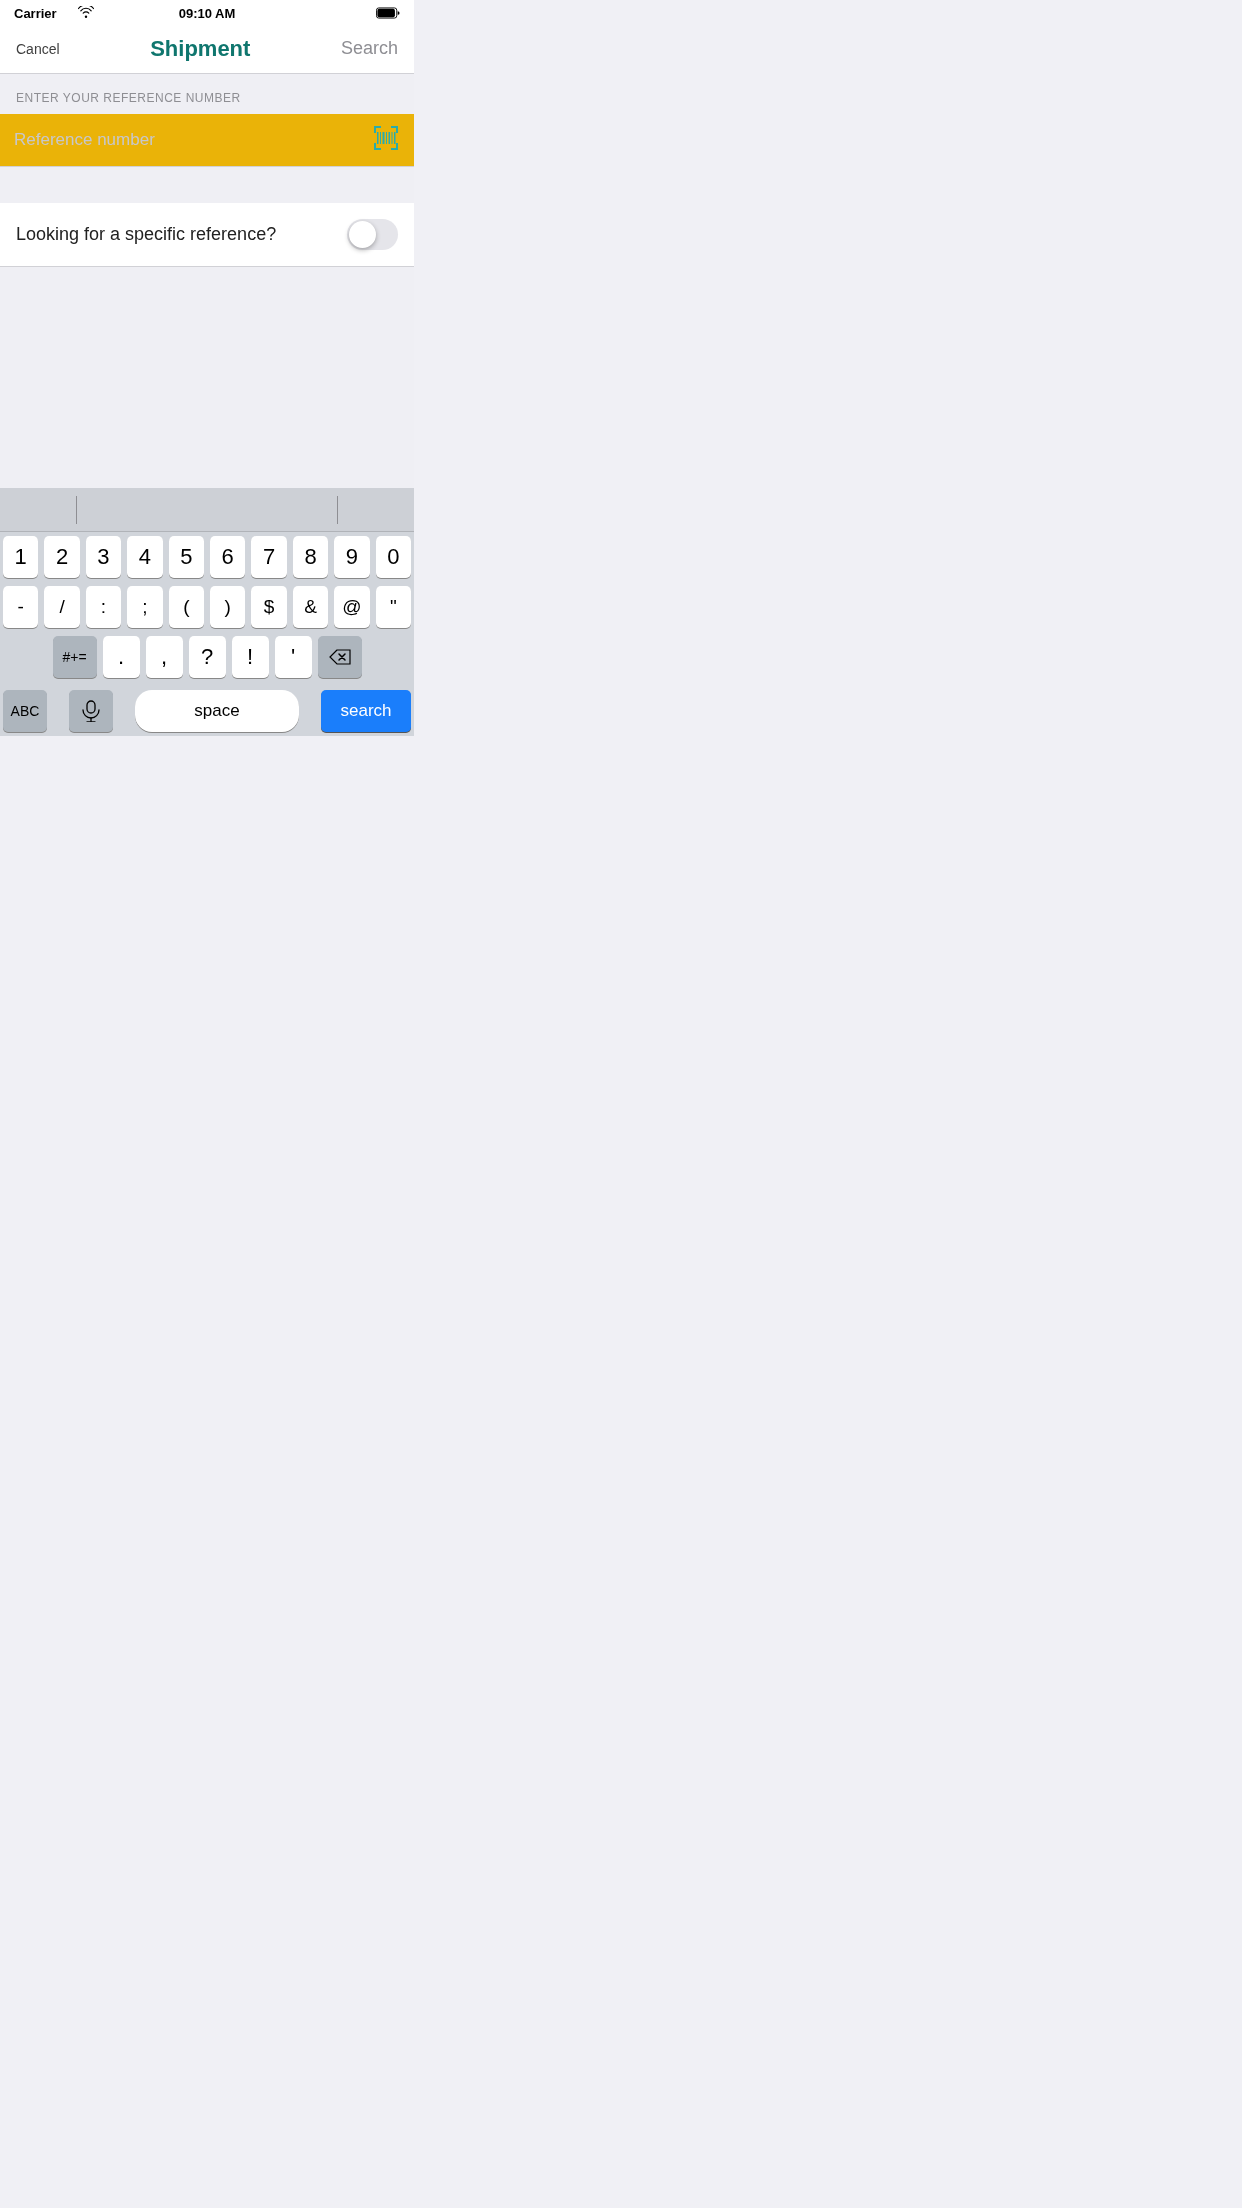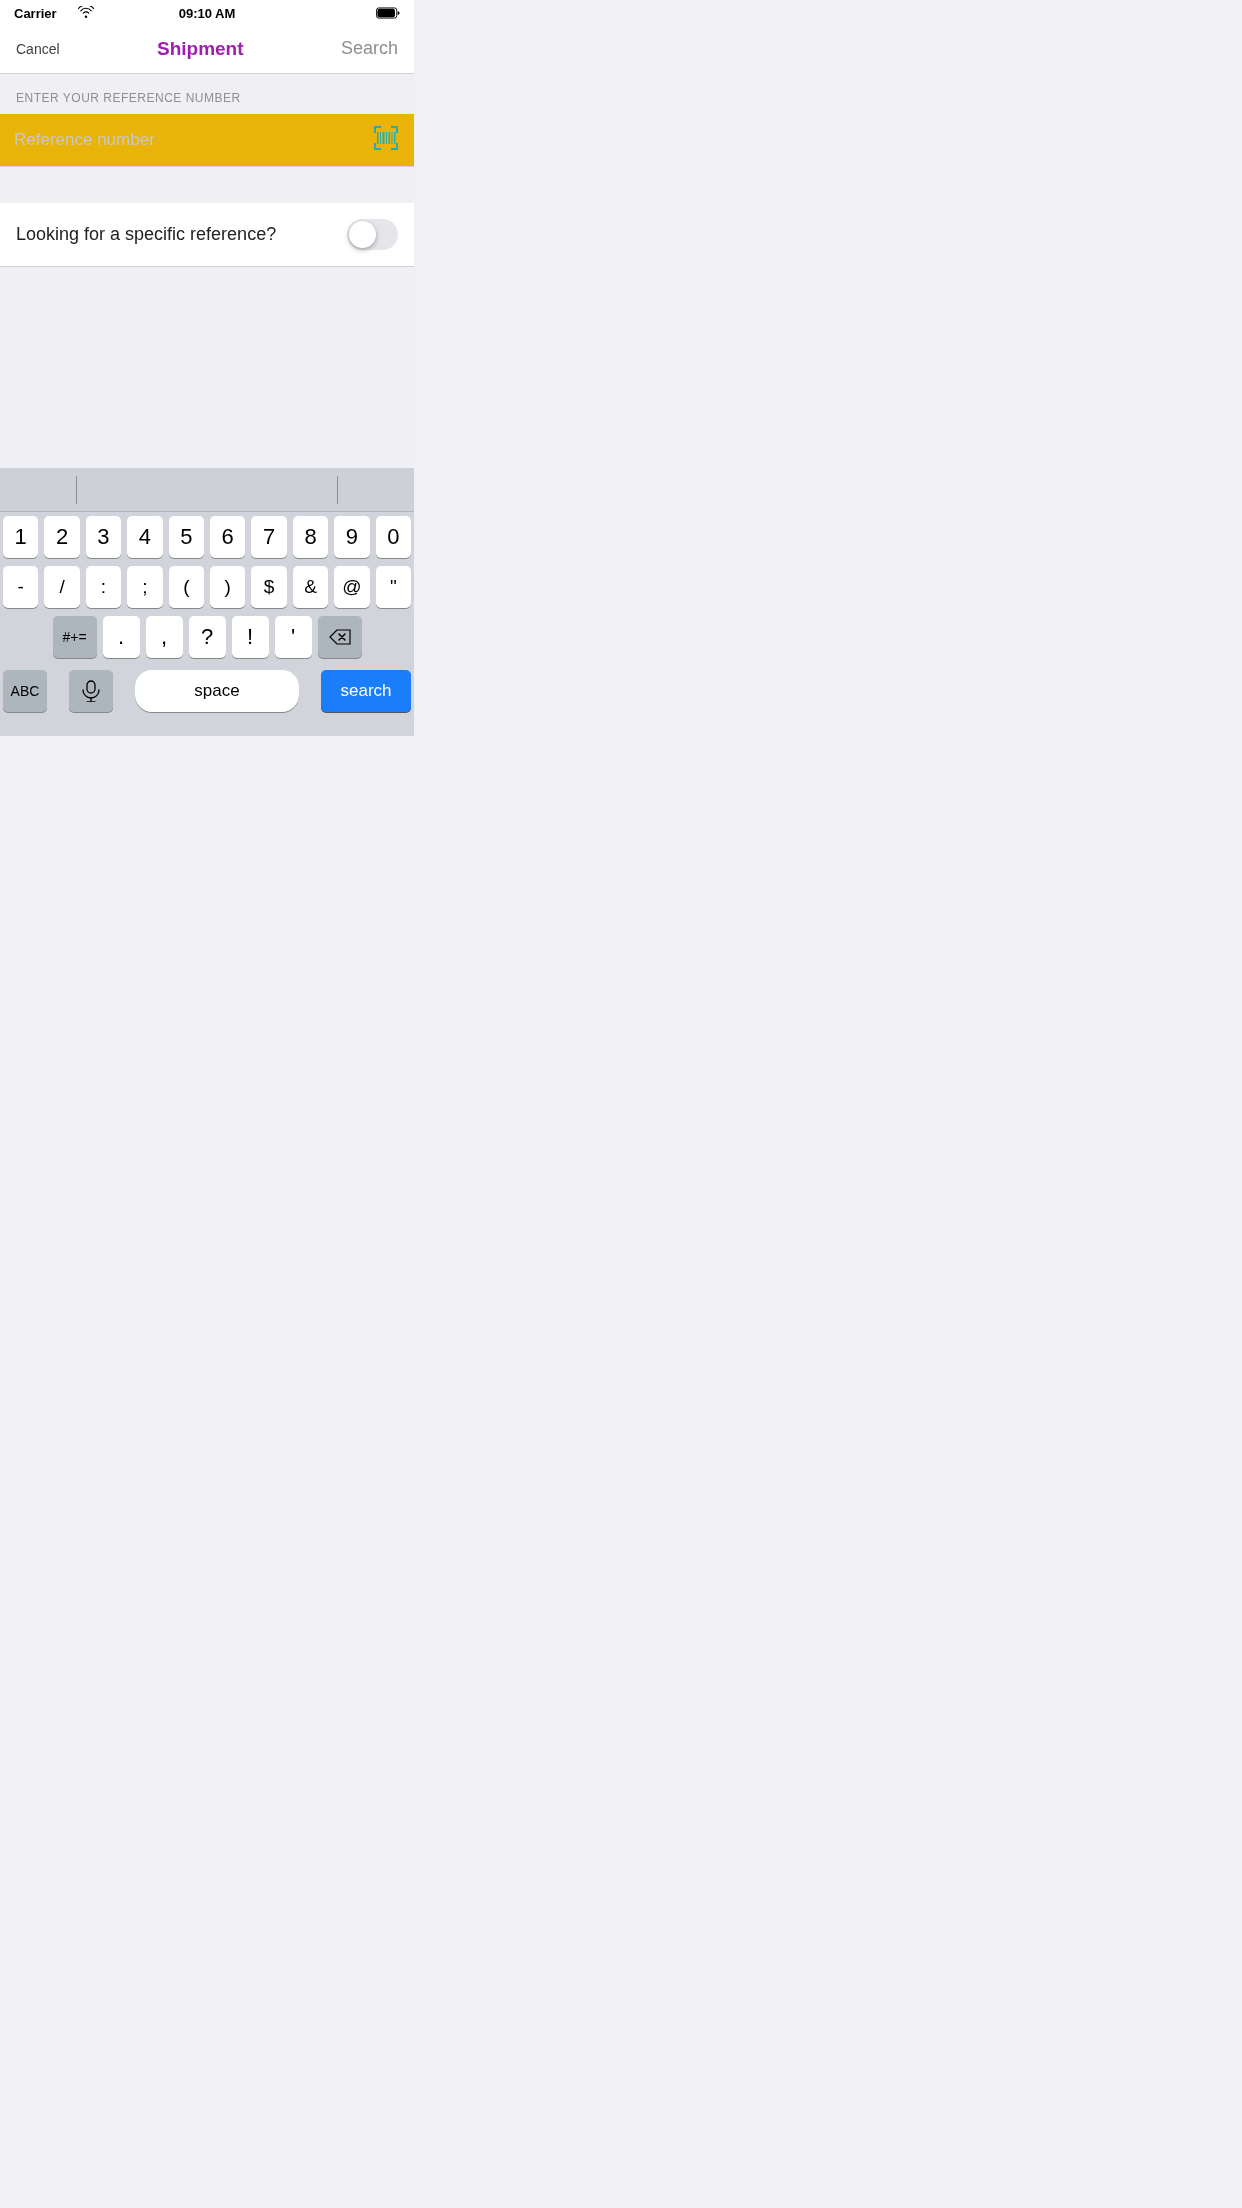--- a/index.html
+++ b/index.html
@@ -54,23 +54,23 @@
       border-bottom: 1px solid #d1d1d6;
       height: 50px;
     }
     .nav-cancel {
       color: #404040;
       font-size: 14px;
       font-weight: 400;
       cursor: pointer;
     }
     .nav-title {
-      font-size: 19px;
+      font-size: 22px;
       font-weight: 600;
-      color: #a21caf;
+      color: #0f766e;
     }
     .nav-search {
       color: #8e8e93;
       font-size: 18px;
       font-weight: 400;
     }
 
     
     .section-label-area {
       background: #efeff4;
@@ -249,21 +249,21 @@
       background: #adb5bd;
       display: flex;
       align-items: center;
       justify-content: center;
     }
 
     
     .last-row {
       display: flex;
       gap: 22px;
-      padding: 4px 3px 24px;
+      padding: 4px 3px 4px;
       background: #d1d5db;
       align-items: center;
     }
     .key-abc {
       width: 44px;
       height: 42px;
       font-size: 14px;
     }
     .key-mic {
       width: 44px;

